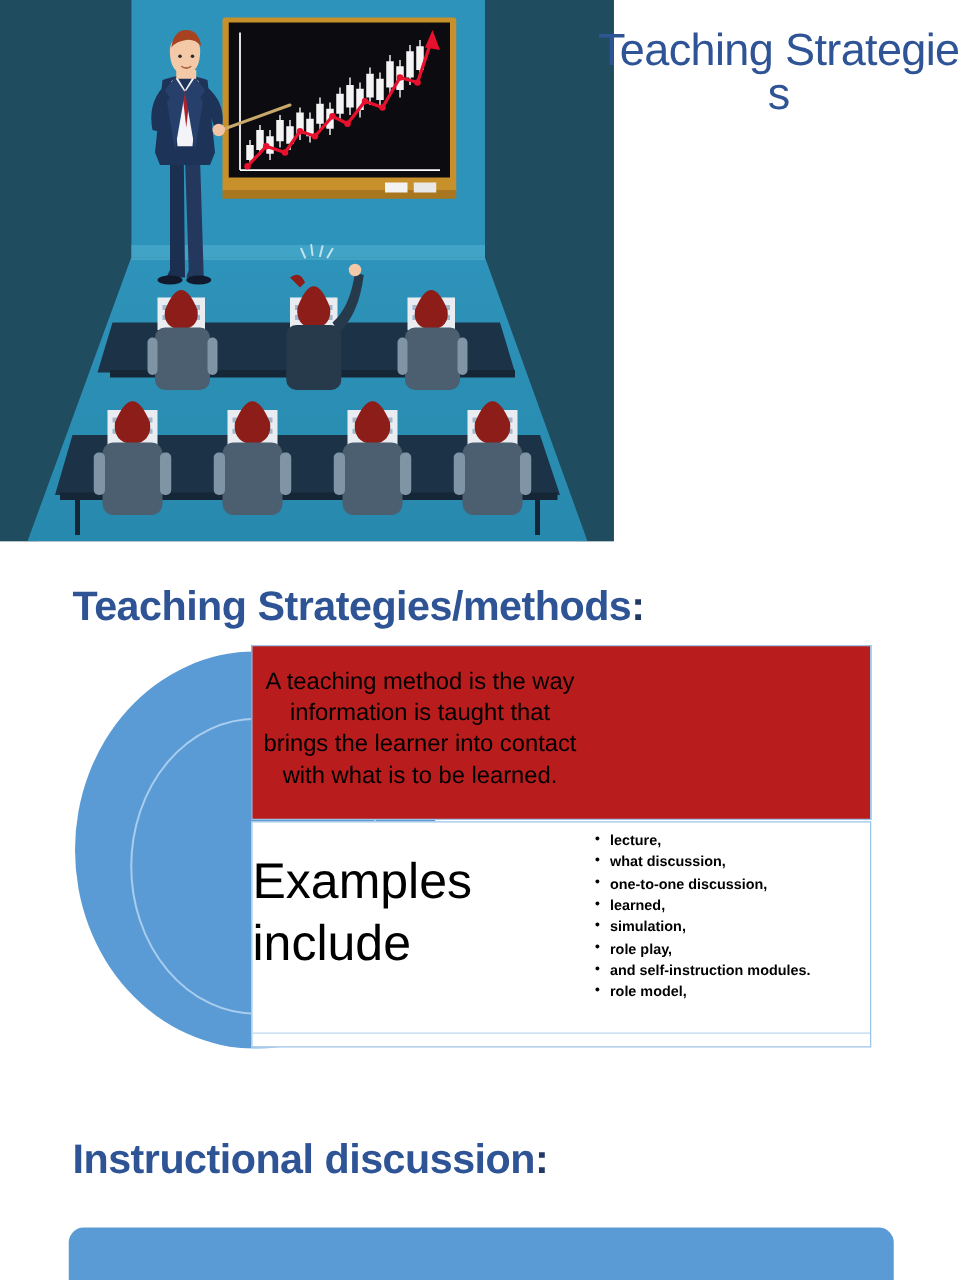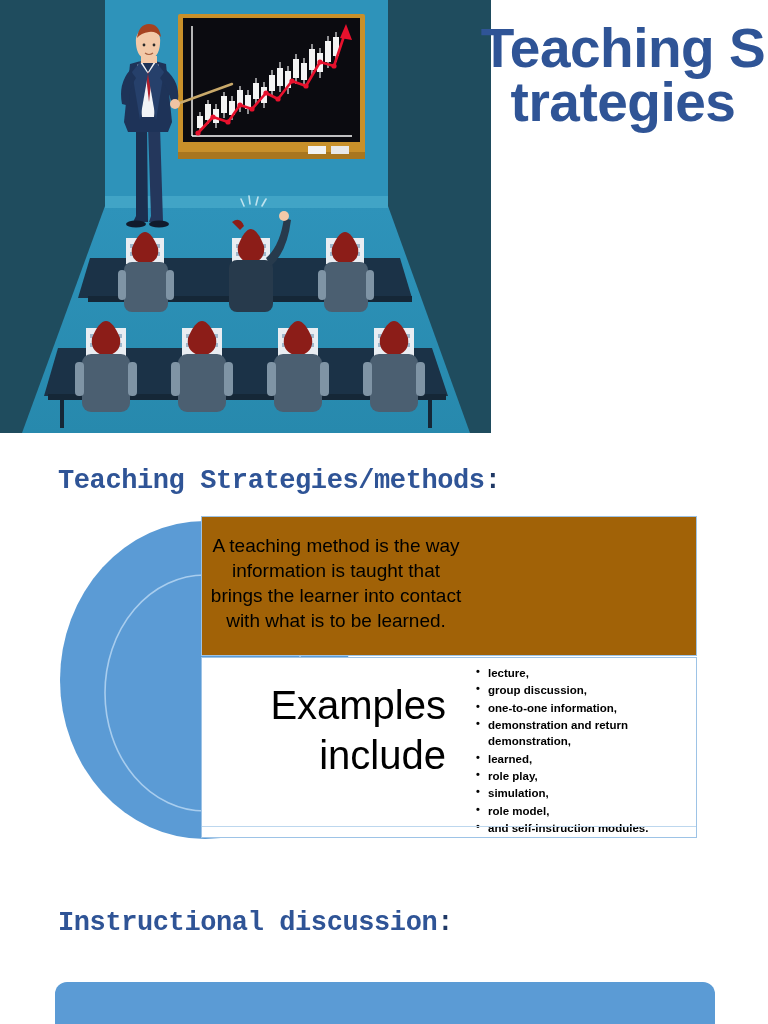--- a/index.html
+++ b/index.html
@@ -26,38 +26,37 @@
     background: #1f4c5e;
   }
   #hero-illustration svg { display: block; }
 
   
   #slide-title {
     position: absolute;
     left: 478px;
     top: 22px;
     width: 290px;
-    font-size: 55px;
+    font-size: 36px;
     line-height: 0.98;
-    font-weight: bold;
+    font-weight: normal;
     color: #2f5496;
     letter-spacing: -0.5px;
     text-align: center;
     word-break: break-all;
   }
 
   
   .section-heading {
     position: absolute;
-    font-size: 27px;
+    font-size: 33px;
     font-weight: bold;
     color: #2f5496;
     letter-spacing: -0.4px;
     white-space: nowrap;
-    font-family: Liberation Mono, monospace;
   }
   #heading-strategies { left: 58px; top: 466px; }
   #heading-materials  { left: 58px; top: 908px; }
   .heading-colon {
     font-weight: bold;
     color: #1f3864;
   }
 
   
   #decor-ellipse {
@@ -70,21 +69,21 @@
   }
 
   
   #definition-box {
     position: absolute;
     left: 201px;
     top: 516px;
     width: 496px;
     height: 140px;
     box-sizing: border-box;
-    background: #a16207;
+    background: #b91c1c;
     border: 1px solid #9dc3e6;
     z-index: 3;
   }
   #definition-text {
     width: 252px;
     margin: 0;
     padding: 16px 0 0 8px;
     font-size: 19px;
     line-height: 1.32;
     color: #000000;
@@ -118,21 +117,21 @@
     display: flex;
     align-items: flex-start;
     justify-content: center;
     padding-top: 22px;
     box-sizing: border-box;
   }
   #examples-label-text {
     font-size: 40px;
     line-height: 1.25;
     color: #000000;
-    text-align: right;
+    text-align: left;
     font-weight: normal;
   }
   #examples-list {
     margin: 0;
     padding: 7px 0 0 30px;
     list-style: none;
     flex: 1;
   }
   #examples-list li {
     position: relative;
@@ -400,28 +399,27 @@
 <div id="definition-box">
   <p id="definition-text">A teaching method is the way information is taught that brings the learner into contact with what is to be learned.</p>
 </div>
 
 <div id="examples-box">
   <div id="examples-label">
     <span id="examples-label-text">Examples include</span>
   </div>
   <ul id="examples-list">
     <li>lecture,</li>
-    <li>group discussion,</li>
-    <li>one-to-one information,</li>
-    <li>demonstration and return demonstration,</li>
+    <li>what discussion,</li>
+    <li>one-to-one discussion,</li>
     <li>learned,</li>
+    <li>simulation,</li>
     <li>role play,</li>
-    <li>simulation,</li>
+    <li>and self-instruction modules.</li>
     <li>role model,</li>
-    <li>and self-instruction modules.</li>
   </ul>
   <div id="examples-inner-rule"></div>
 </div>
 
 <div class="section-heading" id="heading-materials"><span>Instructional discussion</span><span class="heading-colon">:</span></div>
 
 <div id="materials-panel">
   <p id="materials-panel-text"></p>
 </div>
 

